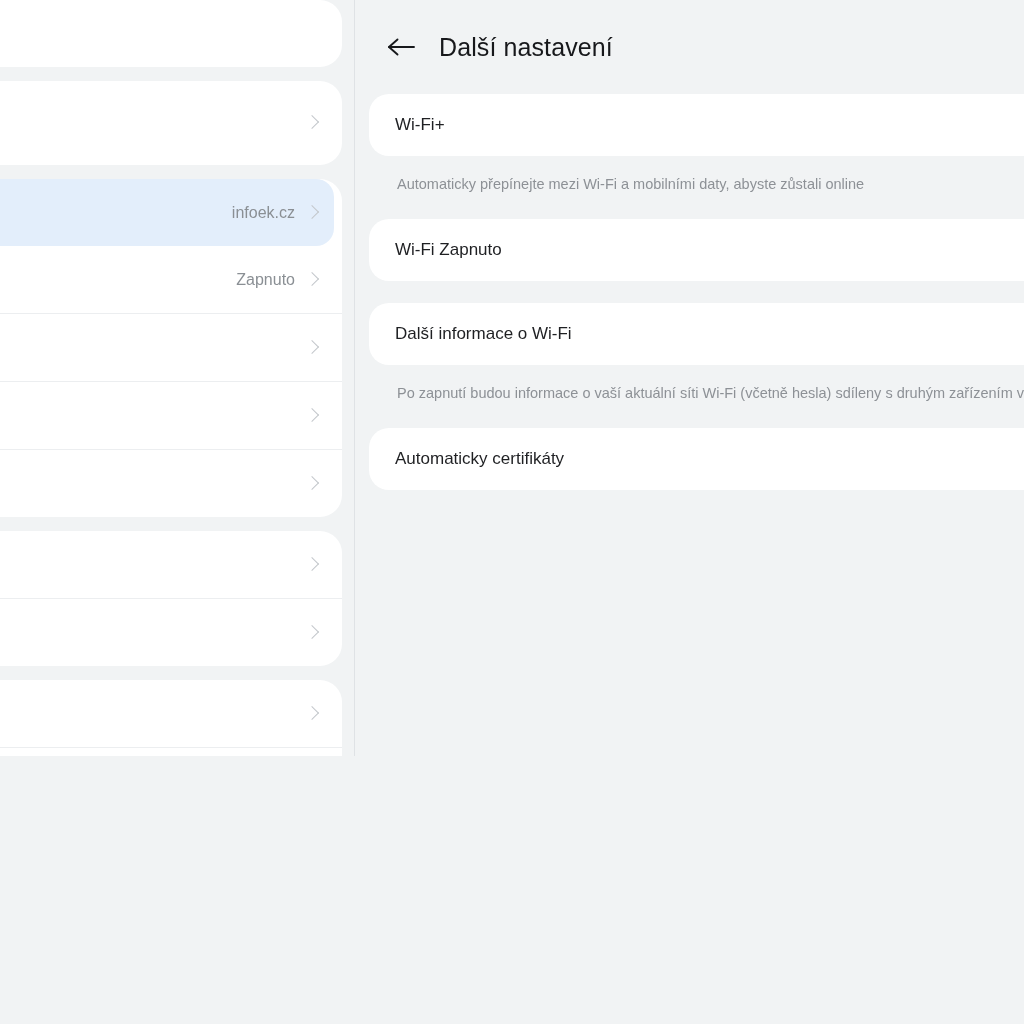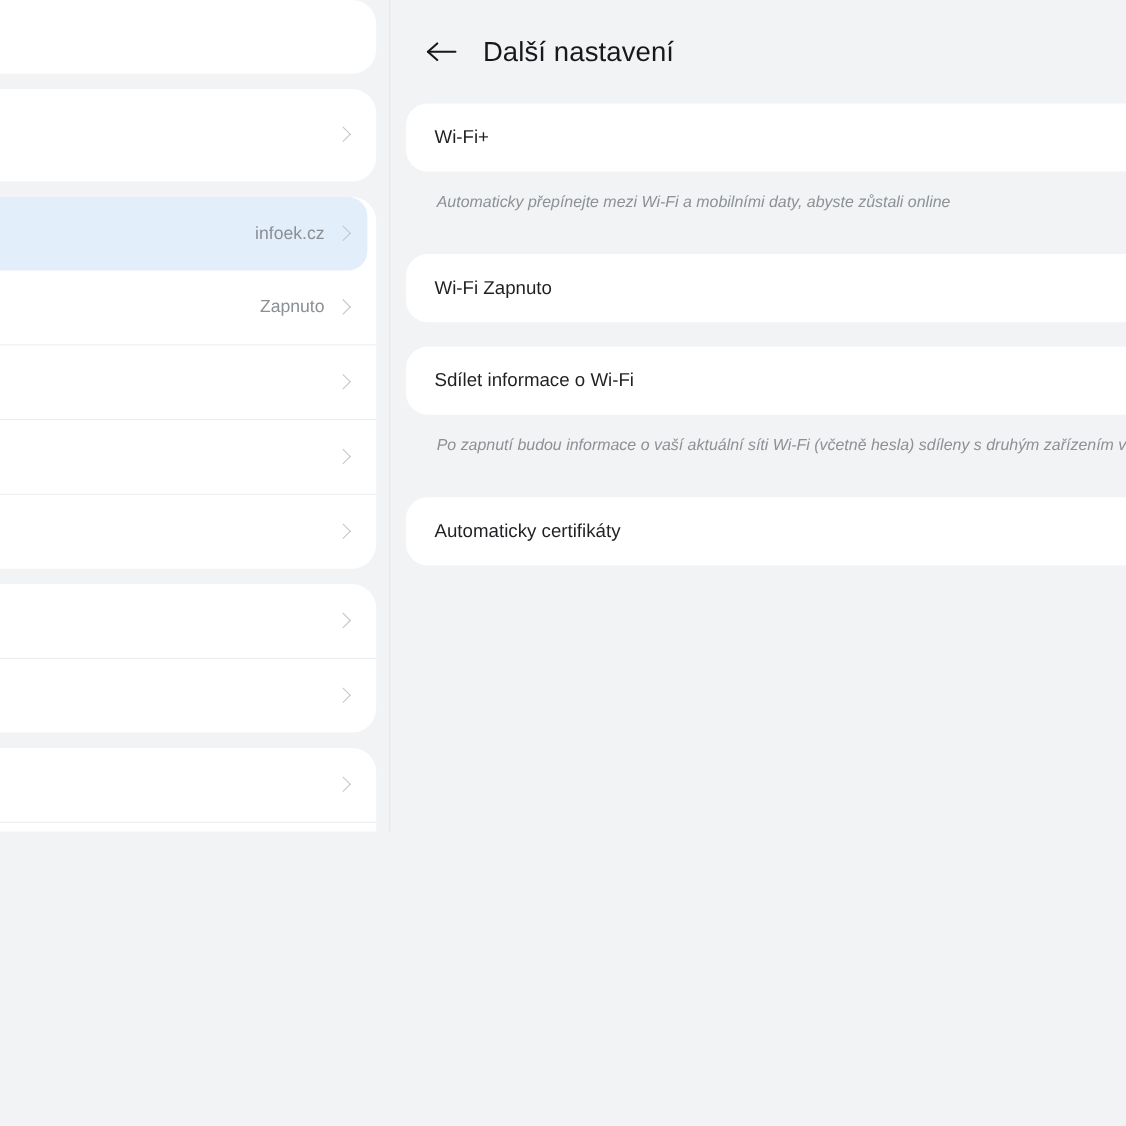--- a/index.html
+++ b/index.html
@@ -162,25 +162,24 @@
   .r-label {
     font-size: 17px;
     color: #1f2023;
     white-space: nowrap;
     text-align: center;
   }
 
   .r-desc {
     font-size: 14.5px;
     color: #8d9196;
-    padding: 19px 0 37px 28px;
+    padding: 19px 0 25px 28px;
     margin-left: 14px;
     white-space: nowrap;
     line-height: 1.3;
-    font-style: italic;
   }
 
   .r-gap { height: 22px; }
 </style>
 </head>
 <body>
 
 <div id="app">
 
   <div class="left-pane">
@@ -285,21 +284,21 @@
 
     <div class="r-card">
       <div class="r-row">
         <span class="r-label">Wi-Fi Zapnuto</span>
       </div>
     </div>
     <div class="r-gap"></div>
 
     <div class="r-card">
       <div class="r-row">
-        <span class="r-label">Sdílet informace o Wi-Fi</span>
+        <span class="r-label">Další informace o Wi-Fi</span>
       </div>
     </div>
     <div class="r-desc">Po zapnutí budou informace o vaší aktuální síti Wi-Fi (včetně hesla) sdíleny s druhým zařízením v reži</div>
 
     <div class="r-card">
       <div class="r-row">
         <span class="r-label">Automaticky certifikáty</span>
       </div>
     </div>
 

